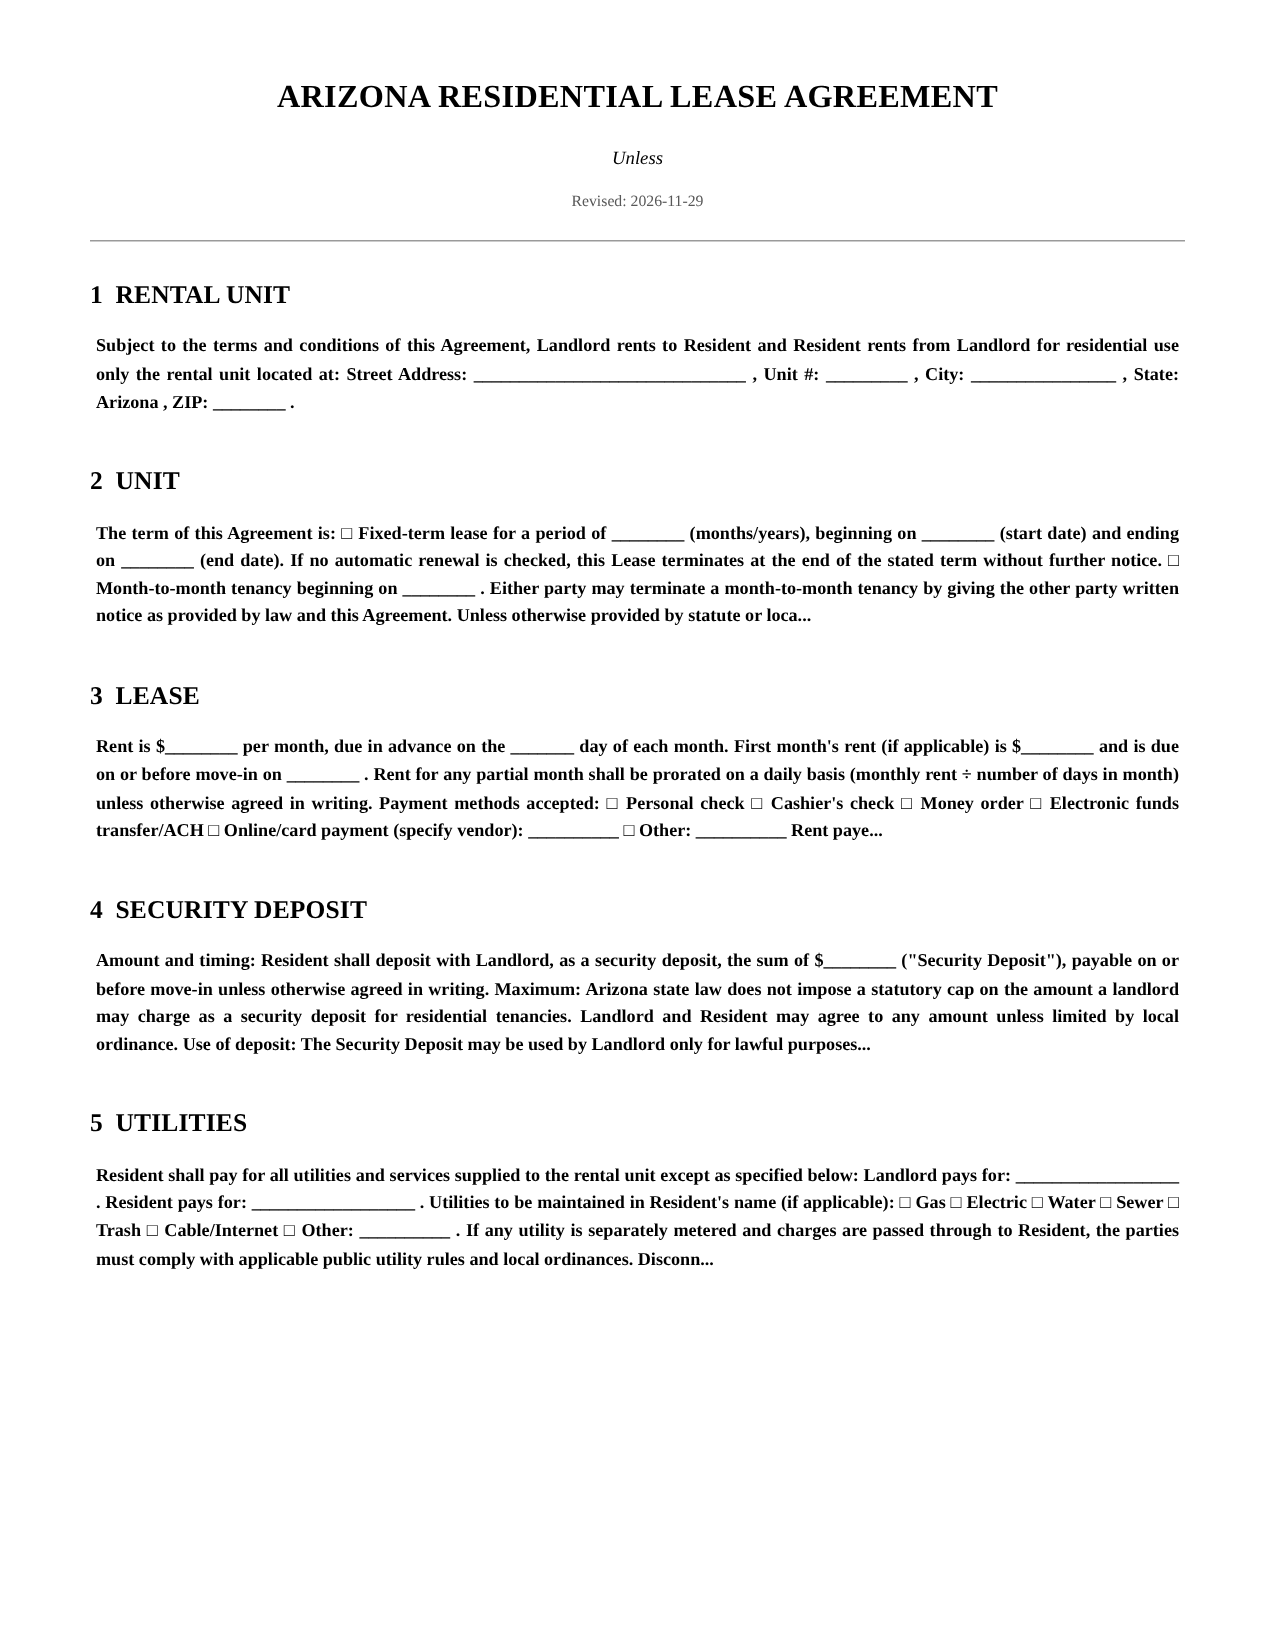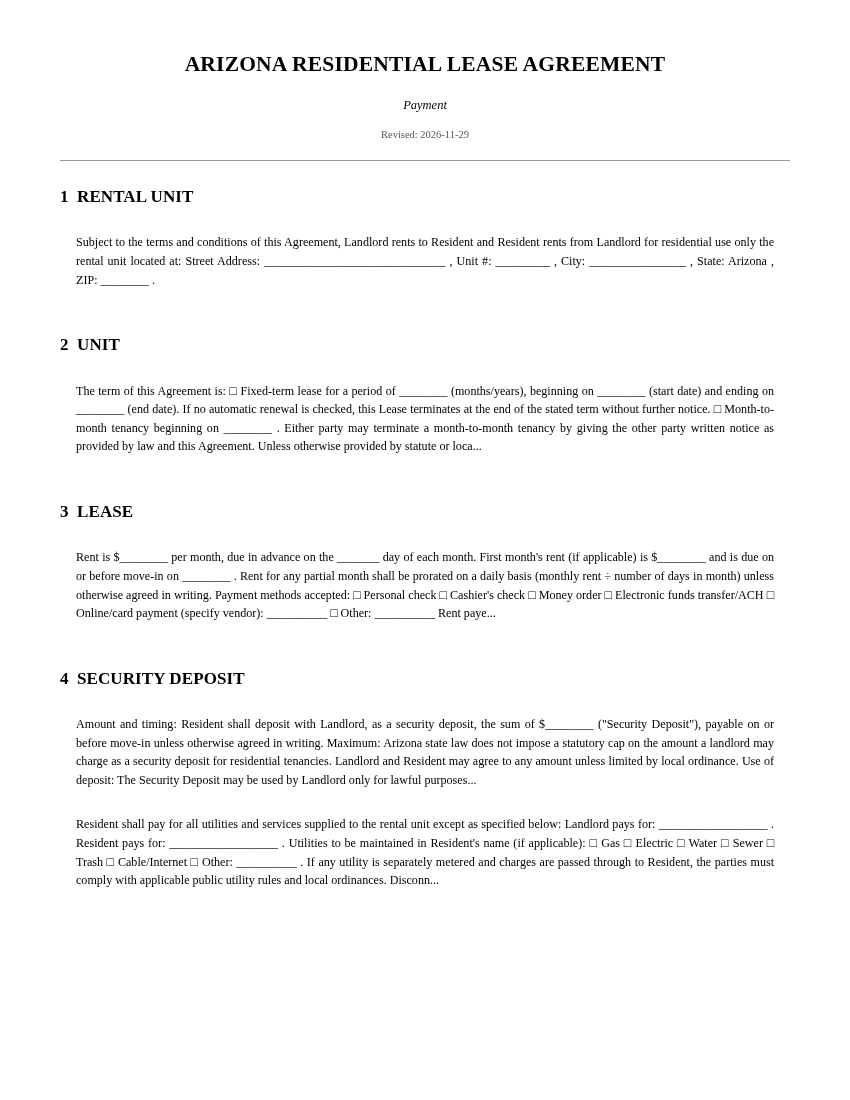--- a/index.html
+++ b/index.html
@@ -72,37 +72,38 @@
   }
   .section-heading .num {
     display: inline-block;
     min-width: 17px;
   }
   .section-body {
     font-size: 12.1px;
     line-height: 18.6px;
     text-align: justify;
     text-justify: inter-word;
-    margin: 16px;
+    margin: 4px;
     padding-top: 10px;
     hyphens: none;
+    font-weight: bold;
   }
   
   .section.first .section-heading {
     padding-top: 26px;
   }
 </style>
 </head>
 <body>
 
 <div class="page">
   <div class="content">
 
     <h1 class="doc-title">ARIZONA RESIDENTIAL LEASE AGREEMENT</h1>
-    <div class="doc-subtitle">Payment</div>
+    <div class="doc-subtitle">Unless</div>
     <div class="doc-revised">Revised: 2026-11-29</div>
 
     <hr class="rule">
 
     <div class="section first">
       <div class="section-heading"><span class="num">1</span><span>RENTAL UNIT</span></div>
       <p class="section-body">Subject to the terms and conditions of this Agreement, Landlord rents to Resident and Resident rents from Landlord for residential use only the rental unit located at: Street Address: ______________________________ , Unit #: _________ , City: ________________ , State: Arizona , ZIP: ________ .</p>
     </div>
 
     <div class="section">
@@ -114,17 +115,18 @@
       <div class="section-heading"><span class="num">3</span><span>LEASE</span></div>
       <p class="section-body">Rent is $________ per month, due in advance on the _______ day of each month. First month's rent (if applicable) is $________ and is due on or before move-in on ________ . Rent for any partial month shall be prorated on a daily basis (monthly rent ÷ number of days in month) unless otherwise agreed in writing. Payment methods accepted: □ Personal check □ Cashier's check □ Money order □ Electronic funds transfer/ACH □ Online/card payment (specify vendor): __________ □ Other: __________ Rent paye...</p>
     </div>
 
     <div class="section">
       <div class="section-heading"><span class="num">4</span><span>SECURITY DEPOSIT</span></div>
       <p class="section-body">Amount and timing: Resident shall deposit with Landlord, as a security deposit, the sum of $________ ("Security Deposit"), payable on or before move-in unless otherwise agreed in writing. Maximum: Arizona state law does not impose a statutory cap on the amount a landlord may charge as a security deposit for residential tenancies. Landlord and Resident may agree to any amount unless limited by local ordinance. Use of deposit: The Security Deposit may be used by Landlord only for lawful purposes...</p>
     </div>
 
     <div class="section">
+      <div class="section-heading"><span class="num">5</span><span>UTILITIES</span></div>
       <p class="section-body">Resident shall pay for all utilities and services supplied to the rental unit except as specified below: Landlord pays for: __________________ . Resident pays for: __________________ . Utilities to be maintained in Resident's name (if applicable): □ Gas □ Electric □ Water □ Sewer □ Trash □ Cable/Internet □ Other: __________ . If any utility is separately metered and charges are passed through to Resident, the parties must comply with applicable public utility rules and local ordinances. Disconn...</p>
     </div>
 
   </div>
 </div>
 
 </body></html>

